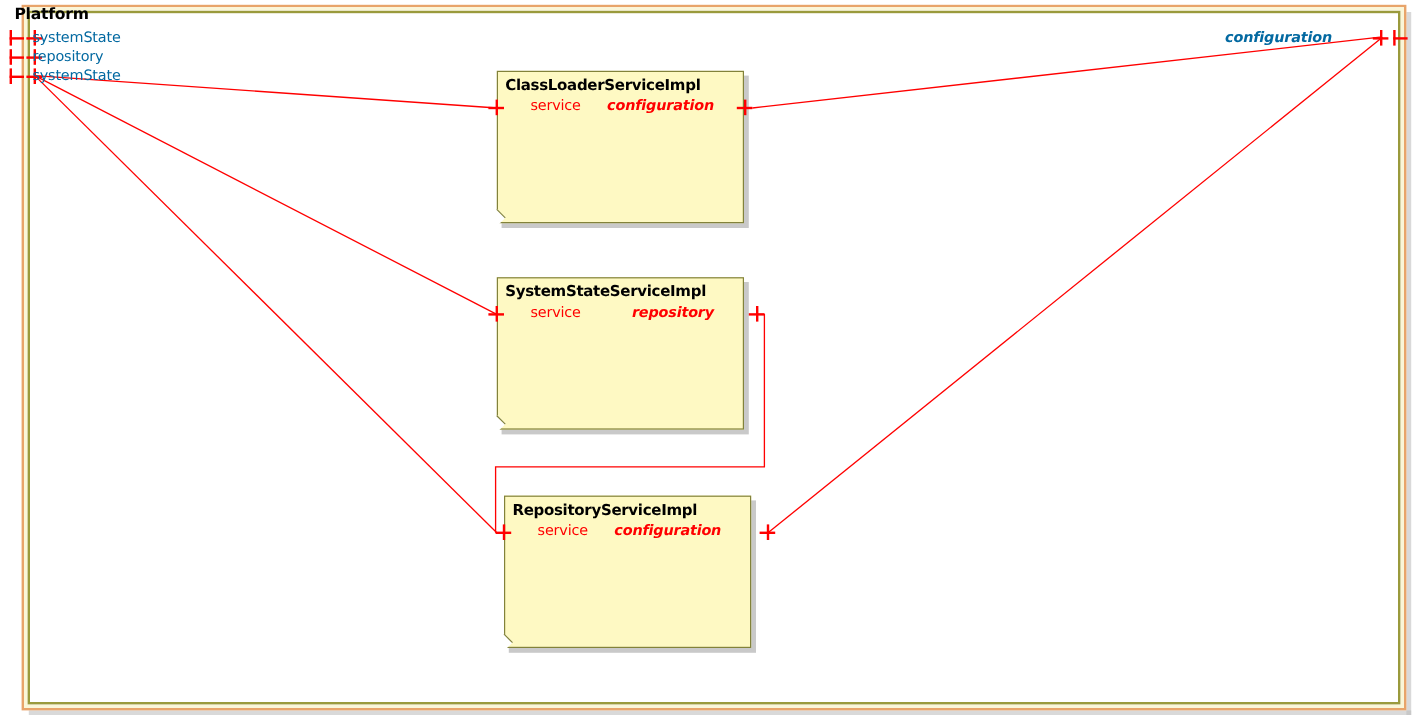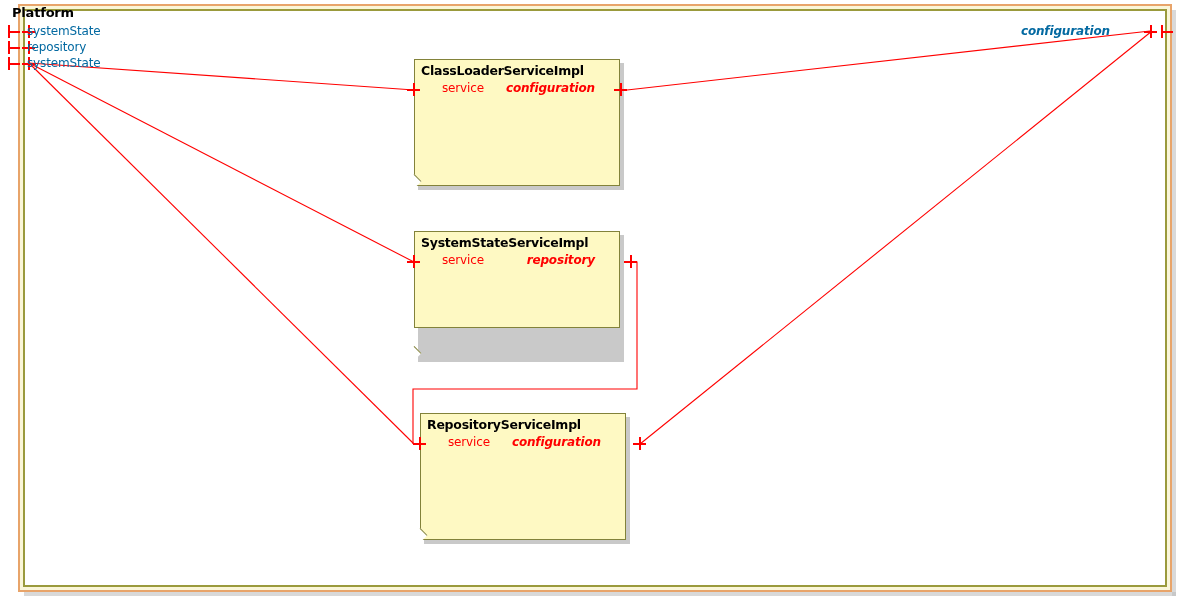--- a/index.html
+++ b/index.html
@@ -175,21 +175,21 @@
     <div class="comp-portrow">
       <div class="port-label left">service</div>
       <div class="port-label right">configuration</div>
     </div>
   </div>
   <div class="comp-notch" style="left:409px;top:176px;"></div>
   <div class="port-cross" style="left:407px;top:83px;"></div>
   <div class="port-cross" style="left:614px;top:83px;"></div>
 
   <div class="comp-shadow" style="left:418px;top:235px;width:206px;height:127px;"></div>
-  <div class="comp" id="comp1" style="left:414px;top:231px;width:206px;height:97px;">
+  <div class="comp" id="comp1" style="left:414px;top:231px;width:206px;height:127px;">
     <div class="comp-name">SystemStateServiceImpl</div>
     <div class="comp-portrow">
       <div class="port-label left">service</div>
       <div class="port-label right">repository</div>
     </div>
   </div>
   <div class="comp-notch" style="left:409px;top:348px;"></div>
   <div class="port-cross" style="left:407px;top:255px;"></div>
   <div class="port-cross" style="left:624px;top:255px;"></div>
 

